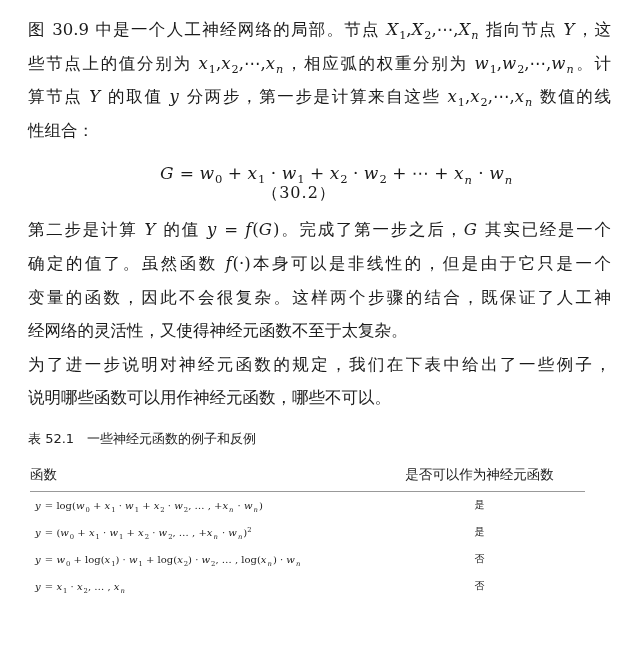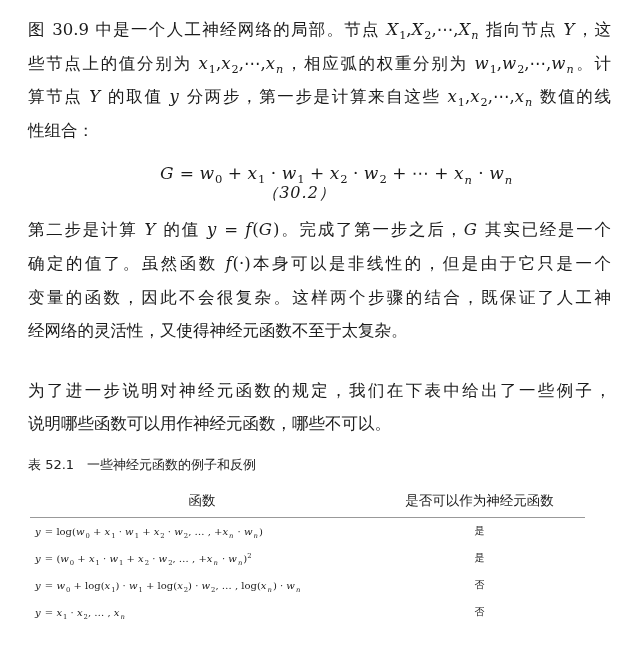--- a/index.html
+++ b/index.html
@@ -23,21 +23,21 @@
     font-size: 16.5px;
     line-height: 33.6px;
     white-space: nowrap;
   }
   .line.j {
     white-space: normal;
     text-align: justify;
     text-align-last: justify;
   }
   .p2 { margin-top: 16px; }
-  .p3 { margin-top: 26px; }
+  .p3 { }
   i {
     font-style: italic;
     padding-right: 1px;
   }
   sub { font-size: 0.68em; line-height: 0; }
   sup { font-size: 0.68em; line-height: 0; }
   .equation-row {
     display: flex;
     justify-content: space-between;
     align-items: center;
@@ -46,42 +46,41 @@
     flex-direction: column;
   }
   .equation-body {
     padding-left: 34px;
     font-size: 17px;
   }
   .equation-number {
     padding-right: 41px;
     font-size: 16px;
     letter-spacing: 1px;
-    font-style: italic;
   }
   .table-caption {
     margin-top: 16px;
     font-family: "DejaVu Sans", "Liberation Sans", sans-serif;
     font-size: 13px;
     line-height: 16px;
     color: #222222;
   }
   table.neuron-table {
     margin-top: 12px;
     margin-left: 2px;
     width: 555px;
     border-collapse: collapse;
     table-layout: fixed;
   }
   .neuron-table th {
     font-weight: normal;
     font-size: 13.5px;
     height: 32px;
     vertical-align: middle;
-    text-align: center;
+    text-align: left;
     border-bottom: 1px solid #999999;
     padding: 0;
   }
   .neuron-table td {
     font-size: 10px;
     height: 27px;
     vertical-align: middle;
     padding: 0;
   }
   td.function-cell {

